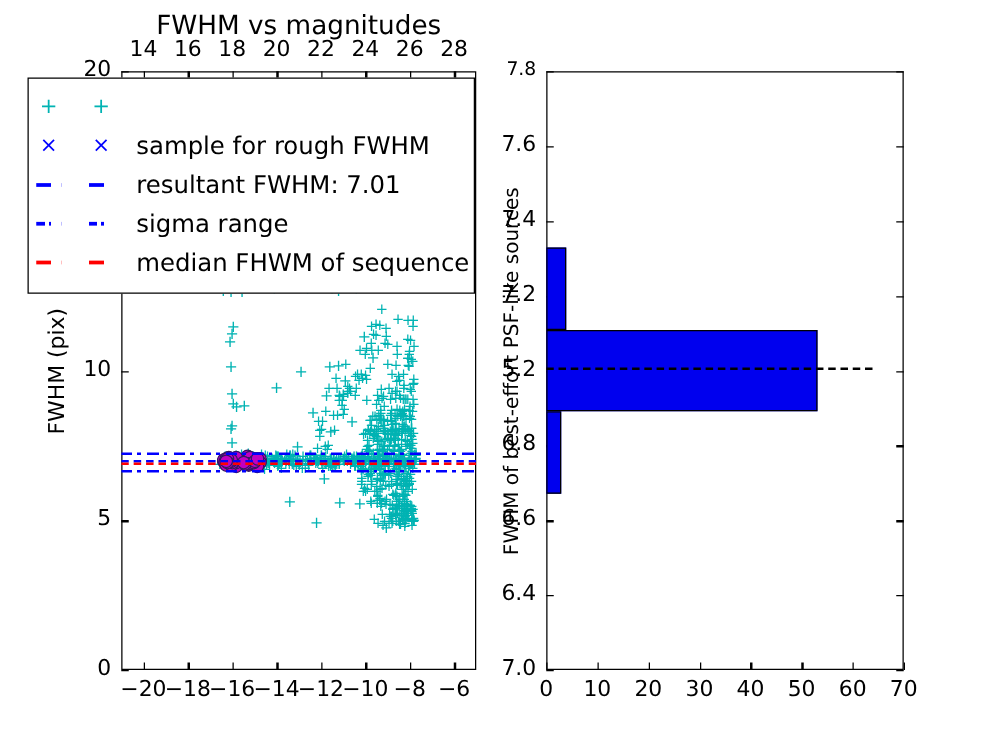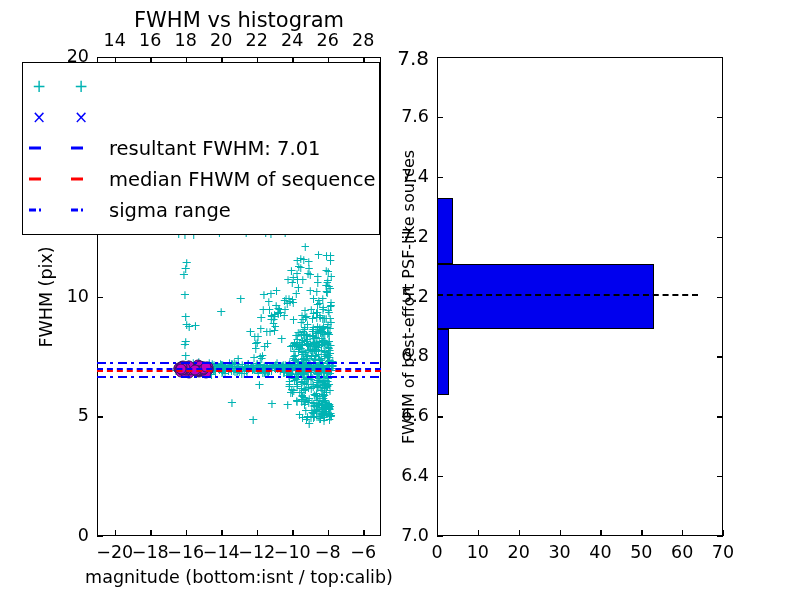--- a/index.html
+++ b/index.html
@@ -39,21 +39,21 @@
   .hbar{position:absolute;background:#0000ee;border:1.2px solid #000;
         box-sizing:border-box;}
 
   .dashline{position:absolute;height:0;border-top:2px dashed #000;}
 </style>
 </head>
 <body>
 
 <div id="root">
     <div class="frame" style="left: 97px; top: 57px; width: 284px; height: 479px;"></div>
-    <div class="txt ctr" style="left: 239px; top: 8px; font-size: 21px;">FWHM vs histogram</div>
+    <div class="txt ctr" style="left: 239px; top: 8px; font-size: 21px;">FWHM vs magnitudes</div>
     <div class="tick" style="left: 114.75px; top: 57px; width: 1.3px; height: 6px;"></div>
     <div class="txt ctr" style="left: 114.75px; top: 30px; font-size: 17.5px;">14</div>
     <div class="tick" style="left: 150.25px; top: 57px; width: 1.3px; height: 6px;"></div>
     <div class="txt ctr" style="left: 150.25px; top: 30px; font-size: 17.5px;">16</div>
     <div class="tick" style="left: 185.75px; top: 57px; width: 1.3px; height: 6px;"></div>
     <div class="txt ctr" style="left: 185.75px; top: 30px; font-size: 17.5px;">18</div>
     <div class="tick" style="left: 221.25px; top: 57px; width: 1.3px; height: 6px;"></div>
     <div class="txt ctr" style="left: 221.25px; top: 30px; font-size: 17.5px;">20</div>
     <div class="tick" style="left: 256.75px; top: 57px; width: 1.3px; height: 6px;"></div>
     <div class="txt ctr" style="left: 256.75px; top: 30px; font-size: 17.5px;">22</div>
@@ -72,21 +72,20 @@
     <div class="tick" style="left: 221.25px; top: 530px; width: 1.3px; height: 6px;"></div>
     <div class="txt ctr" style="left: 221.25px; top: 542px; font-size: 17.5px;">−14</div>
     <div class="tick" style="left: 256.75px; top: 530px; width: 1.3px; height: 6px;"></div>
     <div class="txt ctr" style="left: 256.75px; top: 542px; font-size: 17.5px;">−12</div>
     <div class="tick" style="left: 292.25px; top: 530px; width: 1.3px; height: 6px;"></div>
     <div class="txt ctr" style="left: 292.25px; top: 542px; font-size: 17.5px;">−10</div>
     <div class="tick" style="left: 327.75px; top: 530px; width: 1.3px; height: 6px;"></div>
     <div class="txt ctr" style="left: 327.75px; top: 542px; font-size: 17.5px;">−8</div>
     <div class="tick" style="left: 363.25px; top: 530px; width: 1.3px; height: 6px;"></div>
     <div class="txt ctr" style="left: 363.25px; top: 542px; font-size: 17.5px;">−6</div>
-    <div class="txt ctr" style="left: 239px; top: 567px; font-size: 17.5px;">magnitude (bottom:isnt / top:calib)</div>
     <div class="tick" style="left: 97px; top: 536px; width: 6px; height: 1.3px;"></div>
     <div class="txt rgt" style="left: 89px; top: 525px; font-size: 17.5px;">0</div>
     <div class="tick" style="left: 97px; top: 416.25px; width: 6px; height: 1.3px;"></div>
     <div class="txt rgt" style="left: 89px; top: 405.25px; font-size: 17.5px;">5</div>
     <div class="tick" style="left: 97px; top: 296.5px; width: 6px; height: 1.3px;"></div>
     <div class="txt rgt" style="left: 89px; top: 285.5px; font-size: 17.5px;">10</div>
     <div class="tick" style="left: 97px; top: 57px; width: 6px; height: 1.3px;"></div>
     <div class="txt rgt" style="left: 89px; top: 46px; font-size: 17.5px;">20</div>
     <div class="txt vert" style="left: 36px; top: 296.5px; font-size: 17.5px; transform: rotate(-90deg) translateX(-50%);">FWHM (pix)</div>
     <div style="position: absolute; left: 97px; top: 57px; width: 284px; height: 479px; overflow: hidden;">
@@ -1040,46 +1039,47 @@
     <div class="tick" style="left: 717px; top: 236.625px; width: 6px; height: 1.3px;"></div>
     <div class="txt rgt" style="left: 429px; top: 225.625px; font-size: 17.5px;">7.2</div>
     <div class="tick" style="left: 437px; top: 176.75px; width: 6px; height: 1.3px;"></div>
     <div class="tick" style="left: 717px; top: 176.75px; width: 6px; height: 1.3px;"></div>
     <div class="txt rgt" style="left: 429px; top: 165.75px; font-size: 17.5px;">7.4</div>
     <div class="tick" style="left: 437px; top: 116.875px; width: 6px; height: 1.3px;"></div>
     <div class="tick" style="left: 717px; top: 116.875px; width: 6px; height: 1.3px;"></div>
     <div class="txt rgt" style="left: 429px; top: 105.875px; font-size: 17.5px;">7.6</div>
     <div class="tick" style="left: 437px; top: 57px; width: 6px; height: 1.3px;"></div>
     <div class="tick" style="left: 717px; top: 57px; width: 6px; height: 1.3px;"></div>
-    <div class="txt rgt" style="left: 429px; top: 46px; font-size: 20px;">7.8</div>
+    <div class="txt rgt" style="left: 429px; top: 46px; font-size: 15px;">7.8</div>
     <div class="txt vert" style="left: 399px; top: 296.5px; font-size: 16px; transform: rotate(-90deg) translateX(-50%);">FWHM of best-effort PSF-like sources</div>
     <div style="position: absolute; left: 437px; top: 57px; width: 286px; height: 479px; overflow: hidden;">
       <div class="hbar" style="left: 0px; top: 272.431px; height: 65.8625px; width: 12.2571px; background: rgb(0, 0, 238);"></div>
       <div class="hbar" style="left: 0px; top: 206.569px; height: 65.8625px; width: 216.543px; background: rgb(0, 0, 238);"></div>
       <div class="hbar" style="left: 0px; top: 140.706px; height: 65.8625px; width: 16.3429px; background: rgb(0, 0, 238);"></div>
       <div class="dashline" style="left: 0px; width: 261.486px; top: 236.506px; border-top-color: rgb(0, 0, 0);"></div>
     </div>
     <div id="legend" style="left: 22px; top: 62px; width: 358px; padding: 7px 0px 9px;">
       <div class="lgrow">
         <div class="lgmark" style="left: 16px; color: rgb(0, 179, 179); font-size: 17px; line-height: 1; transform: translate(-50%, -50%);">+</div>
         <div class="lgmark" style="left: 58px; color: rgb(0, 179, 179); font-size: 17px; line-height: 1; transform: translate(-50%, -50%);">+</div>
       </div>
       <div class="lgrow">
+        <div class="lglabel">sample for rough FWHM</div>
         <div class="lgmark" style="left: 16px; color: rgb(0, 0, 255); font-size: 17px; line-height: 1; transform: translate(-50%, -50%);">×</div>
         <div class="lgmark" style="left: 58px; color: rgb(0, 0, 255); font-size: 17px; line-height: 1; transform: translate(-50%, -50%);">×</div>
       </div>
       <div class="lgrow">
         <div class="lglabel">resultant FWHM: 7.01</div>
         <div class="lgmark" style="left: 16px; width: 20px; height: 3px; transform: translate(-50%, -50%); background-image: repeating-linear-gradient(to right, rgb(0, 0, 255) 0px, rgb(0, 0, 255) 12px, transparent 12px, transparent 20px);"></div>
         <div class="lgmark" style="left: 58px; width: 20px; height: 3px; transform: translate(-50%, -50%); background-image: repeating-linear-gradient(to right, rgb(0, 0, 255) 0px, rgb(0, 0, 255) 12px, transparent 12px, transparent 20px);"></div>
       </div>
       <div class="lgrow">
+        <div class="lglabel">sigma range</div>
+        <div class="lgmark" style="left: 16px; width: 20px; height: 3px; transform: translate(-50%, -50%); background-image: repeating-linear-gradient(to right, rgb(0, 0, 255) 0px, rgb(0, 0, 255) 7px, transparent 7px, transparent 10px, rgb(0, 0, 255) 10px, rgb(0, 0, 255) 12px, transparent 12px, transparent 20px);"></div>
+        <div class="lgmark" style="left: 58px; width: 20px; height: 3px; transform: translate(-50%, -50%); background-image: repeating-linear-gradient(to right, rgb(0, 0, 255) 0px, rgb(0, 0, 255) 7px, transparent 7px, transparent 10px, rgb(0, 0, 255) 10px, rgb(0, 0, 255) 12px, transparent 12px, transparent 20px);"></div>
+      </div>
+      <div class="lgrow">
         <div class="lglabel">median FHWM of sequence</div>
         <div class="lgmark" style="left: 16px; width: 20px; height: 3px; transform: translate(-50%, -50%); background-image: repeating-linear-gradient(to right, rgb(255, 0, 0) 0px, rgb(255, 0, 0) 12px, transparent 12px, transparent 20px);"></div>
         <div class="lgmark" style="left: 58px; width: 20px; height: 3px; transform: translate(-50%, -50%); background-image: repeating-linear-gradient(to right, rgb(255, 0, 0) 0px, rgb(255, 0, 0) 12px, transparent 12px, transparent 20px);"></div>
-      </div>
-      <div class="lgrow">
-        <div class="lglabel">sigma range</div>
-        <div class="lgmark" style="left: 16px; width: 20px; height: 3px; transform: translate(-50%, -50%); background-image: repeating-linear-gradient(to right, rgb(0, 0, 255) 0px, rgb(0, 0, 255) 7px, transparent 7px, transparent 10px, rgb(0, 0, 255) 10px, rgb(0, 0, 255) 12px, transparent 12px, transparent 20px);"></div>
-        <div class="lgmark" style="left: 58px; width: 20px; height: 3px; transform: translate(-50%, -50%); background-image: repeating-linear-gradient(to right, rgb(0, 0, 255) 0px, rgb(0, 0, 255) 7px, transparent 7px, transparent 10px, rgb(0, 0, 255) 10px, rgb(0, 0, 255) 12px, transparent 12px, transparent 20px);"></div>
       </div>
     </div>
   </div>
 
 </body></html>

